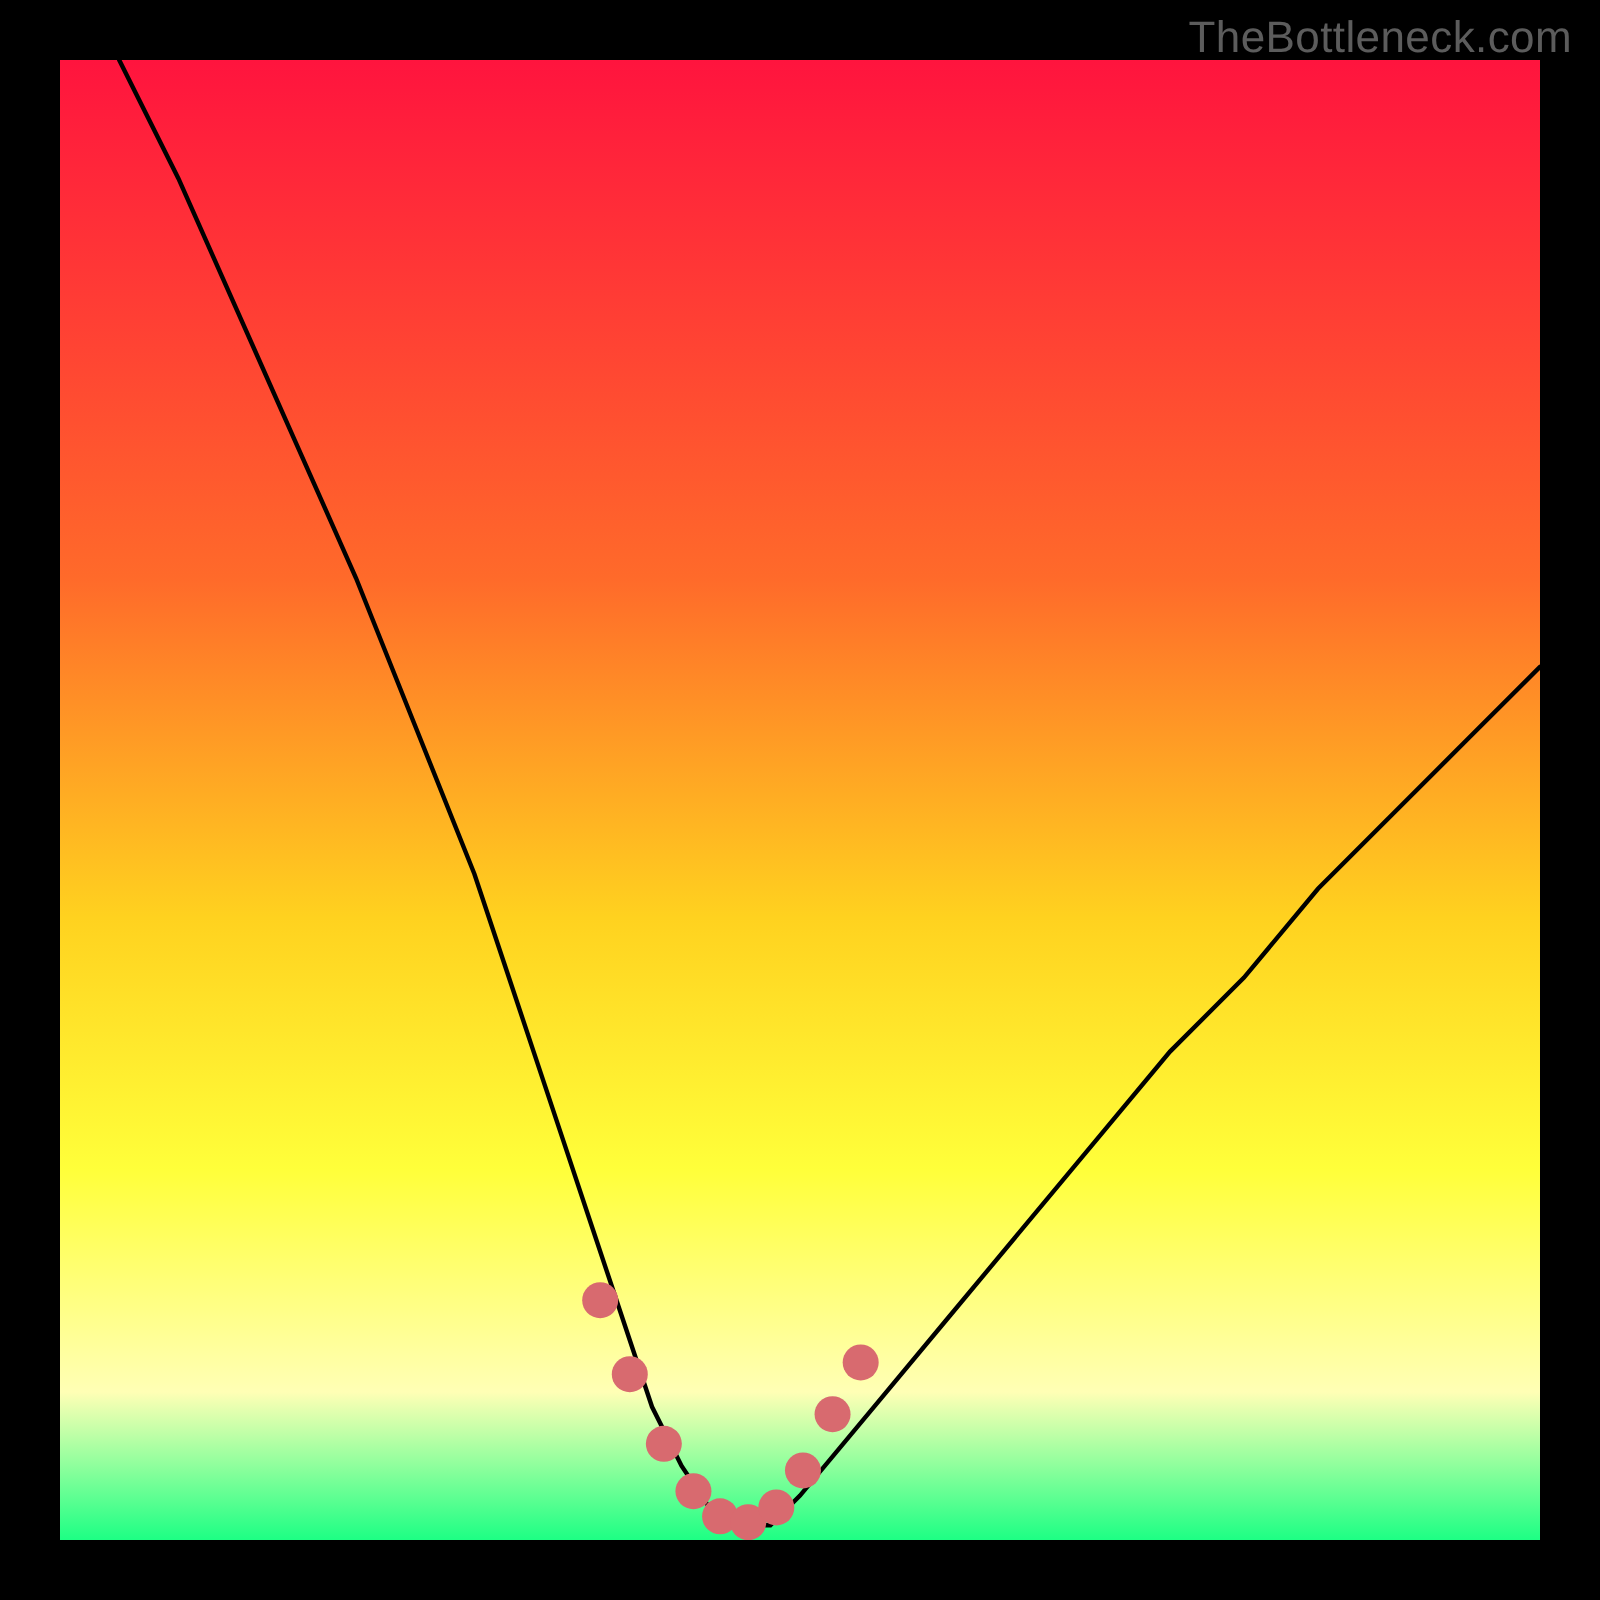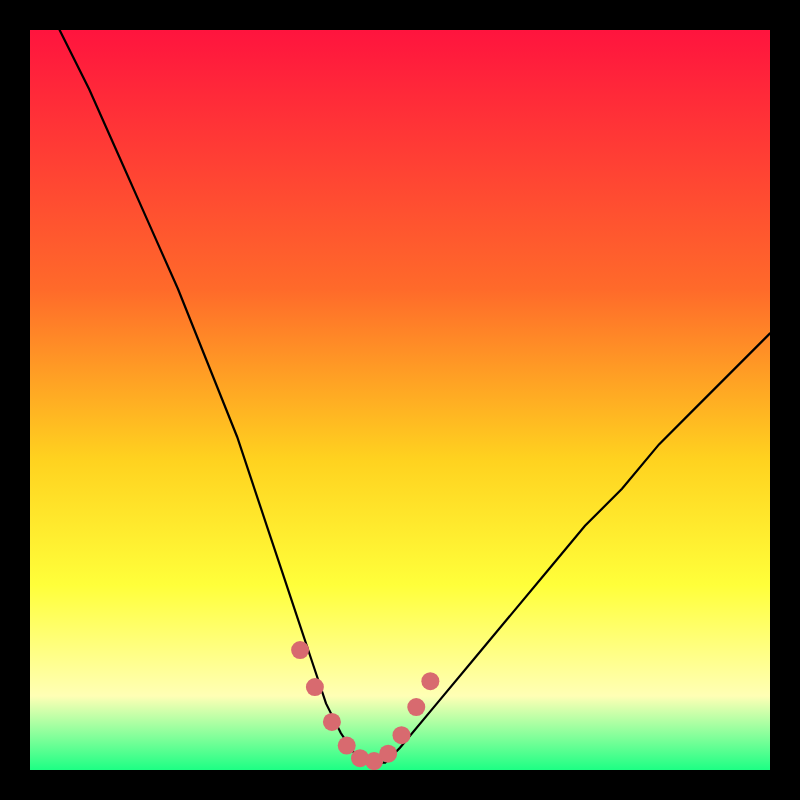--- a/index.html
+++ b/index.html
@@ -37,20 +37,21 @@
   .plot svg {
     display: block;
     width: 740px;
     height: 740px;
   }
 </style>
 </head>
 <body>
 
 <div class="stage">
+  <div class="watermark">TheBottleneck.com</div>
   <div class="plot">
     <svg viewBox="0 0 740 740" preserveAspectRatio="none">
       <defs>
         <linearGradient id="bg-grad" x1="0" y1="0" x2="0" y2="1">
           <stop id="g0" offset="0%" stop-color="#ff143e"></stop>
           <stop id="g1" offset="35%" stop-color="#ff6a2a"></stop>
           <stop id="g2" offset="58%" stop-color="#ffd21f"></stop>
           <stop id="g3" offset="75%" stop-color="#ffff3a"></stop>
           <stop id="g4" offset="90%" stop-color="#ffffb5"></stop>
           <stop id="g5" offset="100%" stop-color="#1dff84"></stop>

